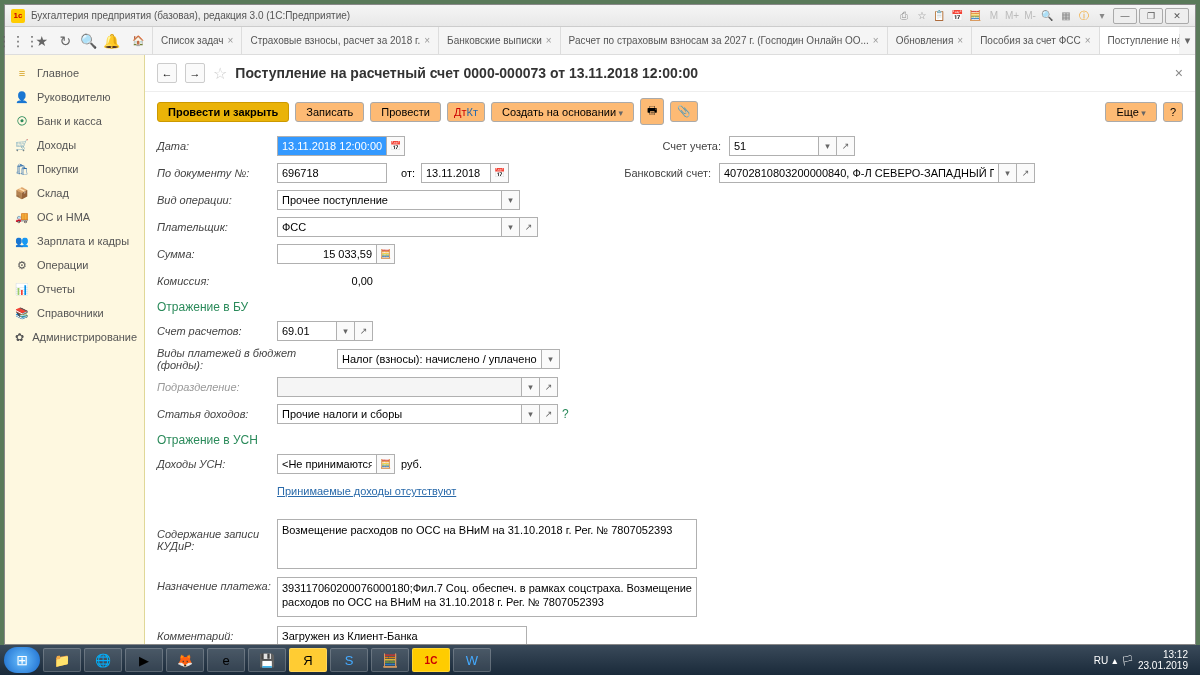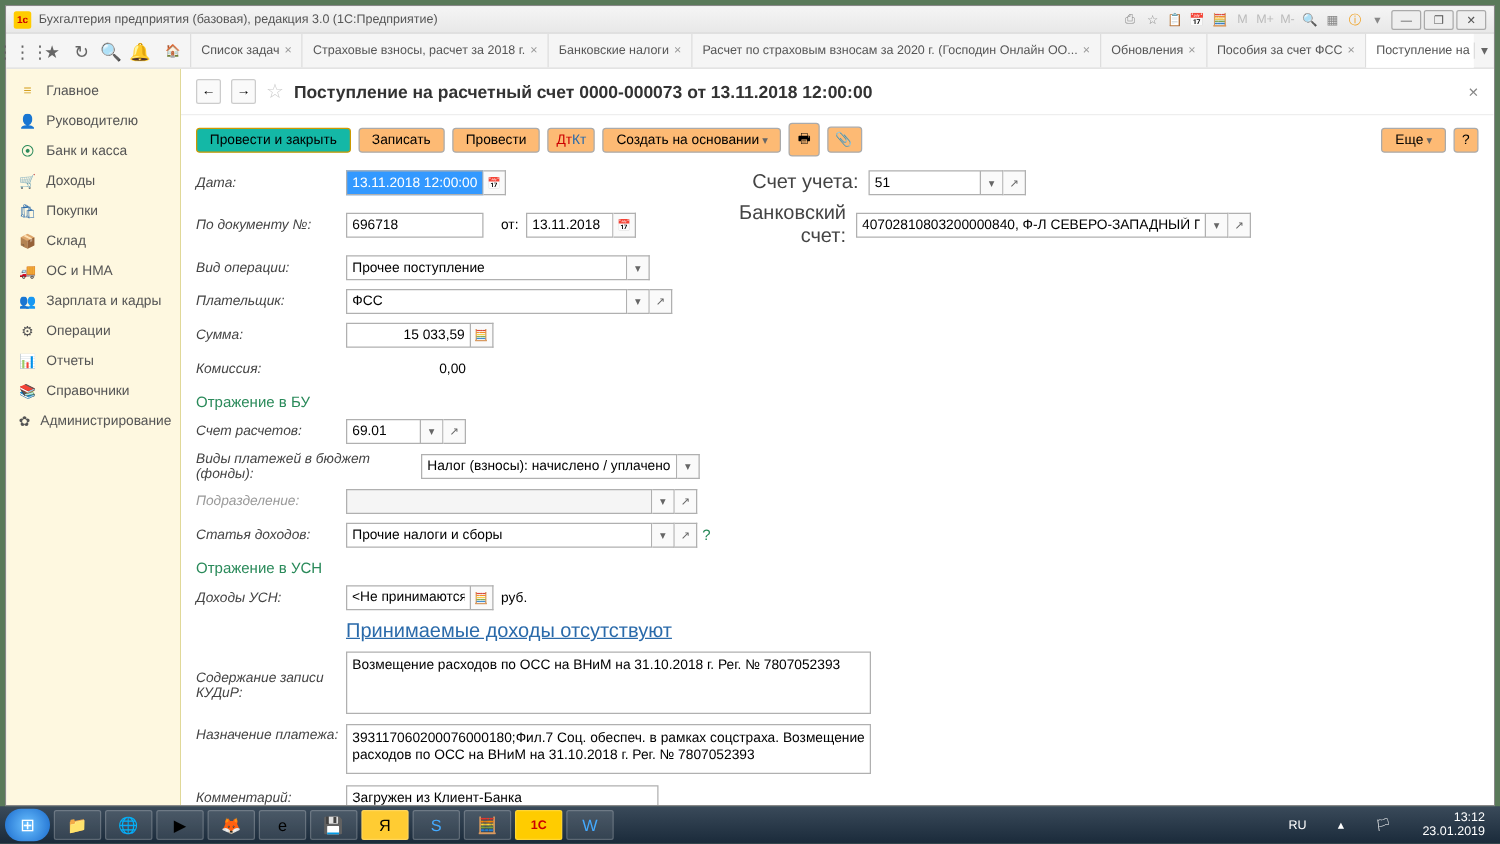--- a/index.html
+++ b/index.html
@@ -24,42 +24,42 @@
 .side-item { padding:5px 10px; display:flex; align-items:center; gap:8px; font-size:11px; color:#555; cursor:pointer; }
 .side-item .si { width:14px; height:14px; display:flex; align-items:center; justify-content:center; font-size:11px; }
 .content { flex:1; display:flex; flex-direction:column; overflow:auto; background:#fff; }
 .doc-head { padding:8px 12px; display:flex; align-items:center; gap:8px; border-bottom:1px solid #eee; }
 .nav-btn { width:20px; height:20px; border:1px solid #ccc; border-radius:2px; display:flex; align-items:center; justify-content:center; font-size:11px; cursor:pointer; background:#fafafa; }
 .star { color:#ccc; font-size:16px; }
 .doc-title { font-size:14px; font-weight:bold; color:#333; }
 .close-x { margin-left:auto; color:#888; font-size:14px; cursor:pointer; }
 .cmd-bar { padding:6px 12px; display:flex; align-items:center; gap:6px; }
 .btn { padding:3px 10px; border:1px solid #aaa; border-radius:3px; background:#fdba74; font-size:11px; cursor:pointer; }
-.btn.primary { background:#14b8a6; border-color:#cc9900; font-weight:normal; }
+.btn.primary { background:#eab308; border-color:#cc9900; font-weight:bold; }
 .btn.icon { padding:3px 6px; }
 .btn.drop::after { content:" ▾"; color:#666; font-size:9px; }
 .cmd-bar .spacer { flex:1; }
 .form { padding:4px 12px 12px; }
 .row { display:flex; align-items:center; margin-bottom:5px; min-height:22px; }
 .lbl { width:120px; font-size:11px; color:#444; flex-shrink:0;font-style:italic; }
 .lbl.dim { color:#999; }
 .inp { height:20px; border:1px solid #b0b0b0; padding:0 4px; font-size:11px; background:#fff; }
 .inp.sel { background:#3399ff; color:#fff; }
 .inp[readonly] { background:#f5f5f5; }
 .ibtn { width:18px; height:20px; border:1px solid #b0b0b0; border-left:none; background:#fafafa; display:flex; align-items:center; justify-content:center; font-size:9px; cursor:pointer; color:#666; }
-.lbl2 { width:110px; font-size:16px; color:#444; text-align:right; padding-right:8px; }
+.lbl2 { width:110px; font-size:11px; color:#444; text-align:right; padding-right:8px;margin-left:34px; }
 .section { color:#2a8a5a; font-size:12px; margin:8px 0 6px; }
-.link { color:#2a6aaa; font-size:16px; cursor:pointer; text-decoration:underline; }
+.link { color:#2a6aaa; font-size:11px; cursor:pointer; text-decoration:underline; }
 .help { color:#2a8a5a; font-size:12px; margin-left:4px; cursor:pointer; }
 textarea.inp { height:50px; resize:none; padding:3px 4px; line-height:1.3; }
 .taskbar { position:absolute; bottom:0; left:0; right:0; height:30px; background:linear-gradient(#3a4a5a,#1a2a3a); display:flex; align-items:center; padding:0 4px; }
 .start { width:36px; height:26px; background:radial-gradient(circle,#6ac0ff,#1a6acc); border-radius:13px; display:flex; align-items:center; justify-content:center; cursor:pointer; }
 .start::before { content:"⊞"; color:#fff; font-size:14px; }
 .task { width:38px; height:24px; margin-left:3px; background:rgba(255,255,255,0.1); border:1px solid rgba(255,255,255,0.2); border-radius:2px; display:flex; align-items:center; justify-content:center; font-size:13px; cursor:pointer; }
-.tray { margin-left:auto; display:flex; align-items:center; color:#fff; font-size:10px; gap:25px; padding-right:8px; }
+.tray { margin-left:auto; display:flex; align-items:center; color:#fff; font-size:10px; gap:4px; padding-right:8px; }
 .tray .clock { text-align:right; line-height:1.1; }
 </style>
 </head>
 <body>
 
 <div class="window">
   <div class="titlebar">
     <div class="logo">1c</div>
     <span>Бухгалтерия предприятия (базовая), редакция 3.0   (1С:Предприятие)</span>
     <div class="spacer"></div>
@@ -92,25 +92,25 @@
       <div class="tab home">🏠</div>
       <div class="tab">
           <span>Список задач</span>
           <span class="x">×</span>
         </div>
       <div class="tab">
           <span>Страховые взносы, расчет за 2018 г.</span>
           <span class="x">×</span>
         </div>
       <div class="tab">
-          <span>Банковские налоги</span>
-          <span class="x">×</span>
-        </div>
-      <div class="tab">
-          <span>Расчет по страховым взносам за 2020 г. (Господин Онлайн ОО...</span>
+          <span>Банковские выписки</span>
+          <span class="x">×</span>
+        </div>
+      <div class="tab">
+          <span>Расчет по страховым взносам за 2027 г. (Господин Онлайн ОО...</span>
           <span class="x">×</span>
         </div>
       <div class="tab">
           <span>Обновления</span>
           <span class="x">×</span>
         </div>
       <div class="tab">
           <span>Пособия за счет ФСС</span>
           <span class="x">×</span>
         </div>
@@ -283,21 +283,21 @@
           <span style="margin-left:6px;font-size:11px">руб.</span>
         </div>
 
         <div class="row">
           <span class="lbl"></span>
           <span class="link">Принимаемые доходы отсутствуют</span>
         </div>
 
         <div class="row" style="align-items:center">
           <span class="lbl" style="padding-top:3px">Содержание записи КУДиР:</span>
-          <textarea class="inp" style="width: 420px;">Возмещение расходов по ОСС на ВНиМ на 31.10.2018 г. Рег. № 7807052393</textarea>
+          <textarea class="inp" style="width: 420px; margin-top: 12px;">Возмещение расходов по ОСС на ВНиМ на 31.10.2018 г. Рег. № 7807052393</textarea>
         </div>
 
         <div class="row" style="align-items:flex-start;margin-top:8px">
           <span class="lbl" style="padding-top:3px">Назначение платежа:</span>
           <textarea class="inp" style="width: 420px; height: 40px;">393117060200076000180;Фил.7 Соц. обеспеч. в рамках соцстраха. Возмещение расходов по ОСС на ВНиМ на 31.10.2018 г. Рег. № 7807052393</textarea>
         </div>
 
         <div class="row" style="margin-top:8px">
           <span class="lbl">Комментарий:</span>
           <input class="inp" style="width: 250px;" value="Загружен из Клиент-Банка">

